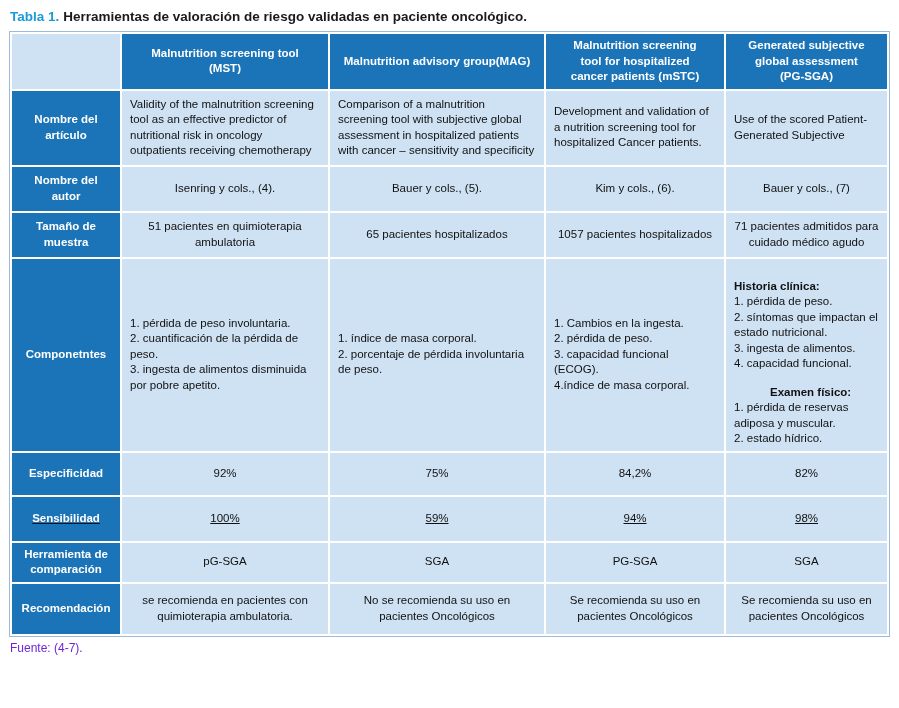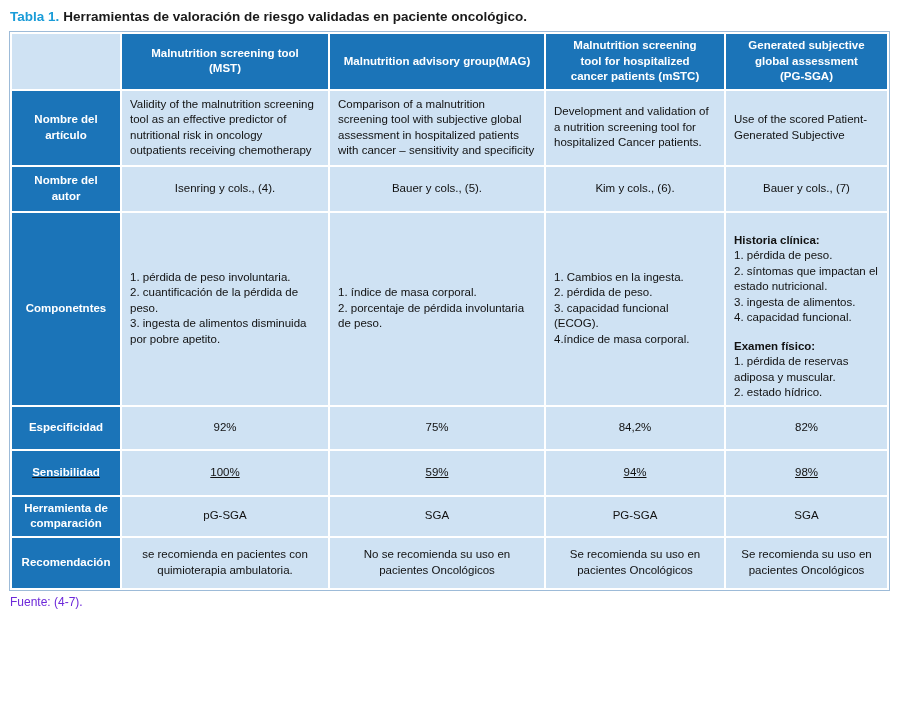--- a/index.html
+++ b/index.html
@@ -54,21 +54,21 @@
   }
   td.corner{background:var(--cell-bg);}
   td.cell{
     background:var(--cell-bg);
     color:#111;
     text-align:center;
   }
   td.cell.left{text-align:left;}
   .pre{white-space:pre-line;}
   .bold{font-weight:bold;margin-top:16px;}
-  .spaced{margin-top:13px;}
+  .spaced{margin-top:13px;margin-left:36px;}
   tr.r-head{height:52px;}
   tr.r-articulo{height:74px;}
   tr.r-autor{height:44px;}
   tr.r-ano{height:44px;}
   tr.r-muestra{height:44px;}
   tr.r-comp{height:182px;}
   tr.r-esp{height:42px;}
   tr.r-sens{height:44px;text-decoration:underline;}
   tr.r-herr{height:39px;border-radius:7px;}
   tr.r-rec{height:50px;}
@@ -122,20 +122,28 @@
     <tr class="r-autor">
       <td class="rowhead">Nombre del
 autor</td>
       <td class="cell">Isenring y cols., (4).</td>
       <td class="cell">Bauer y cols., (5).</td>
       <td class="cell">Kim y cols., (6).</td>
       <td class="cell">Bauer y cols., (7)</td>
     </tr>
 
 
+    <tr class="r-muestra">
+      <td class="rowhead">Tamaño de
+muestra</td>
+      <td class="cell">51 pacientes en quimioterapia ambulatoria</td>
+      <td class="cell">65 pacientes hospitalizados</td>
+      <td class="cell">1057 pacientes hospitalizados</td>
+      <td class="cell">71 pacientes admitidos para cuidado médico agudo</td>
+    </tr>
 
     <tr class="r-comp">
       <td class="rowhead">Componetntes</td>
       <td class="cell left pre">1. pérdida de peso involuntaria.
 2. cuantificación de la pérdida de peso.
 3. ingesta de alimentos disminuida por pobre apetito.</td>
       <td class="cell left pre">1. índice de masa corporal.
 2. porcentaje de pérdida involuntaria de peso.</td>
       <td class="cell left pre">1. Cambios en la ingesta.
 2. pérdida de peso.

